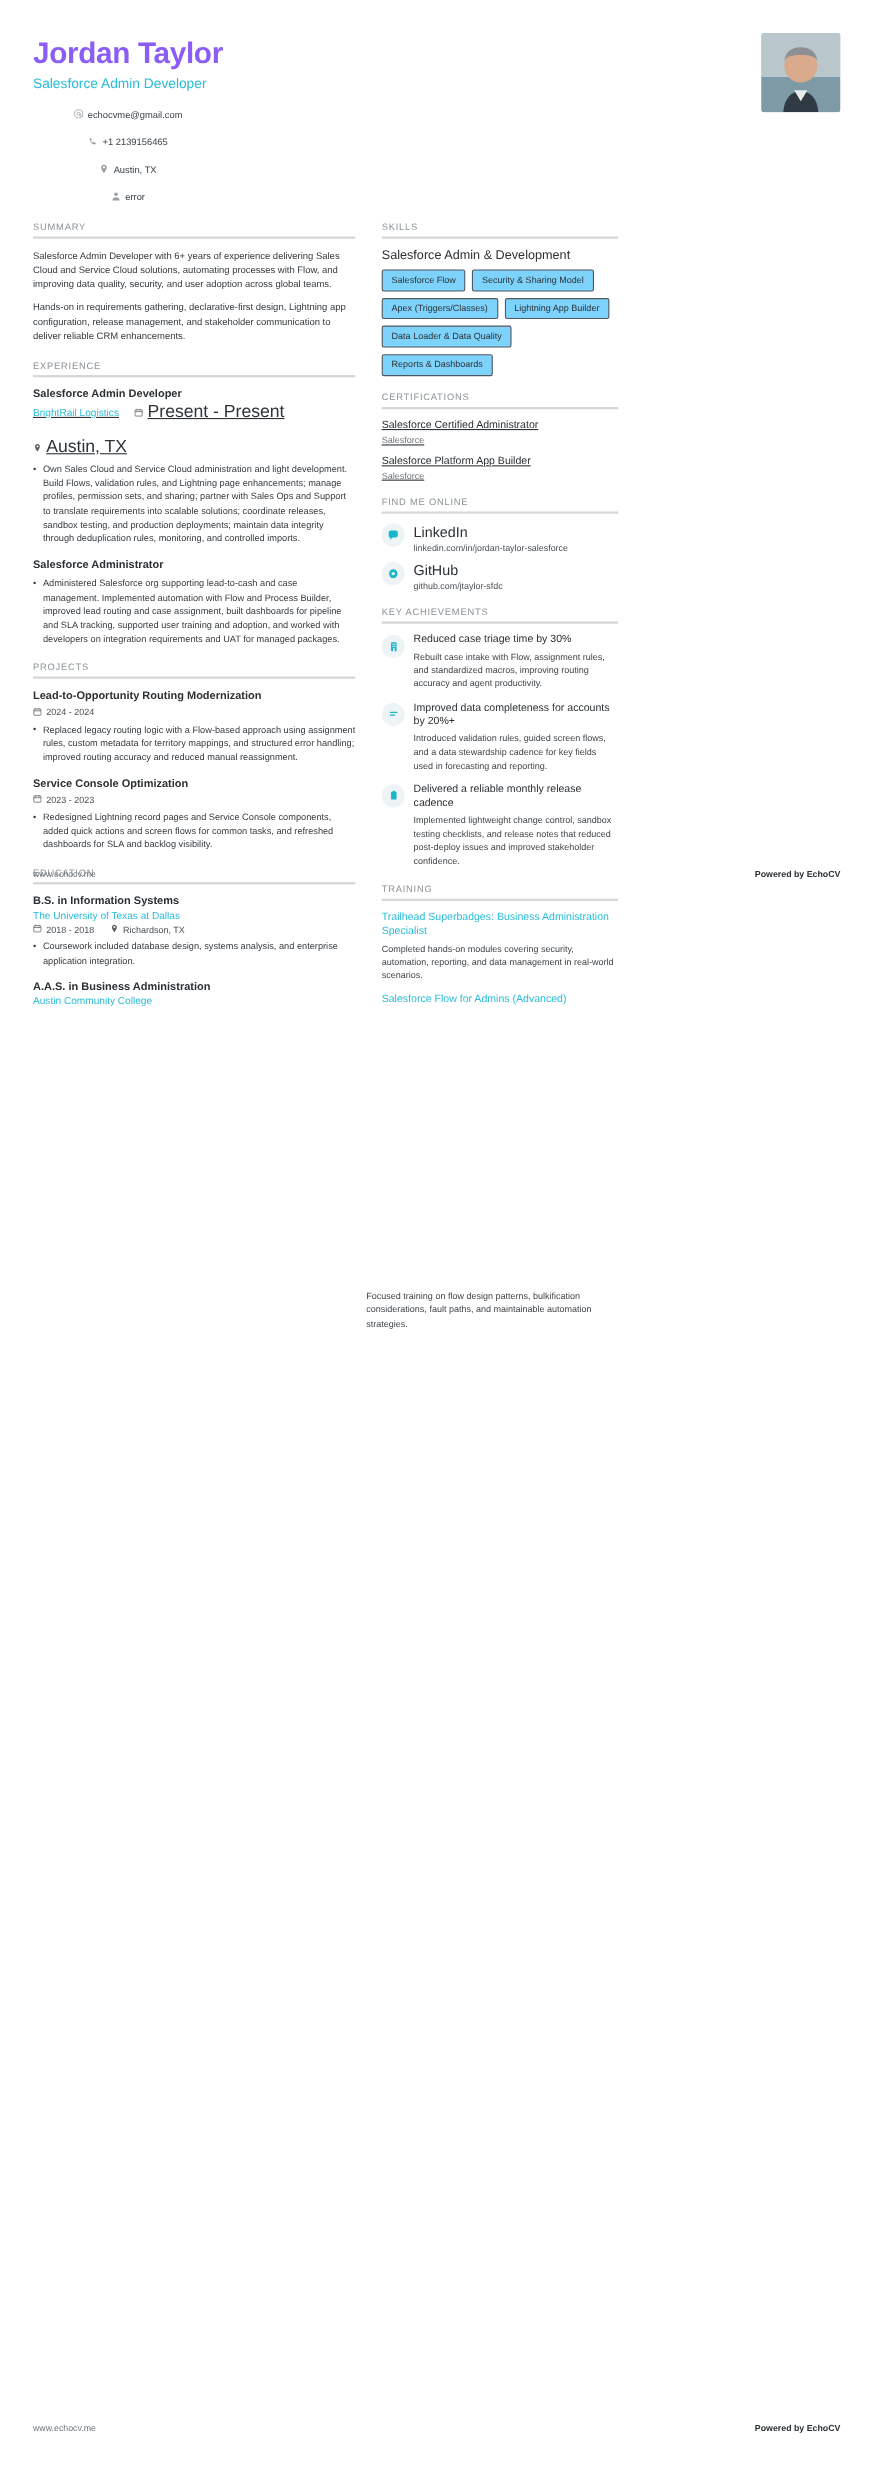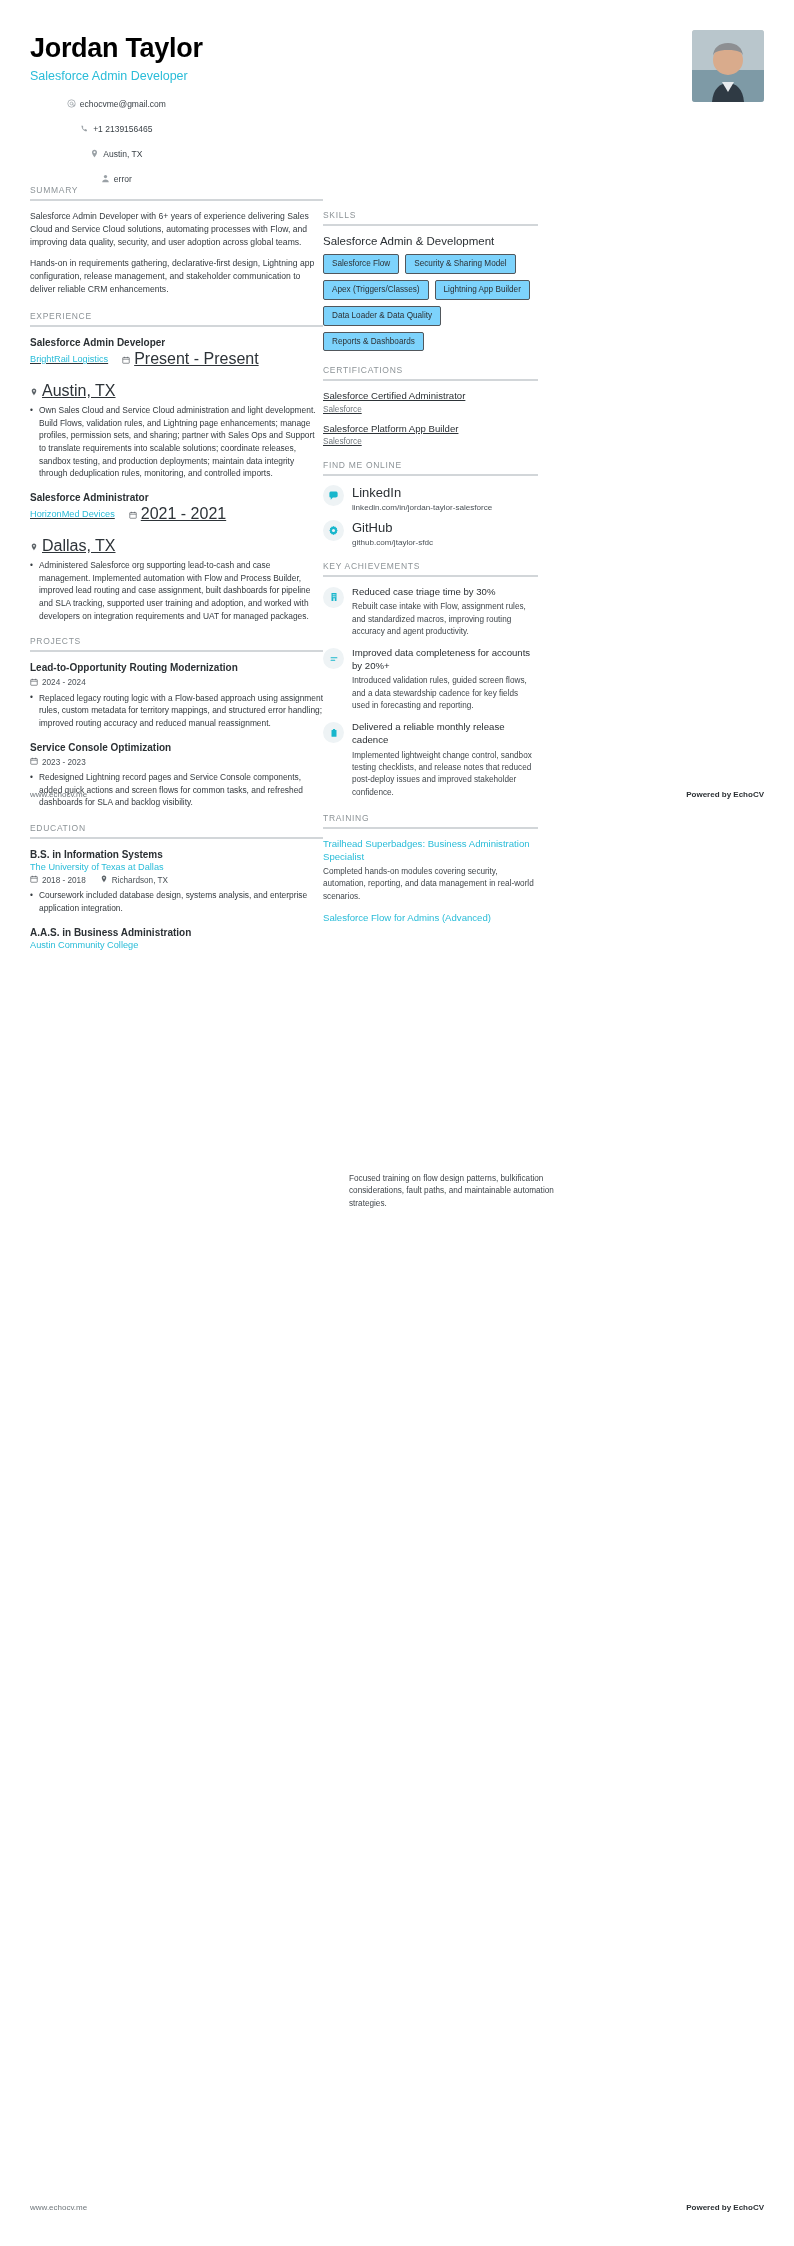--- a/index.html
+++ b/index.html
@@ -23,39 +23,39 @@
     height: 1123px;
     background: #fff;
     padding: 30px;
   }
 
   
   .header { display: flex; align-items: flex-start; justify-content: space-between; }
   .hdr-left { padding-top: 4px; }
   .name {
     font-size: 27px; font-weight: bold; letter-spacing: -0.3px;
-    color: #000000; line-height: 1.1;
+    color: #8b5cf6; line-height: 1.1;
   }
   .job-title {
     font-size: 12.5px; color: #29bcd8; margin-top: 5px; font-weight: normal;
   }
   .contact-row {
     display: flex; align-items: center; gap: 14px;
     margin-top: 16px; font-size: 8.5px; color: #3b4248; flex-direction: column;
   }
   .contact-item { display: flex; align-items: center; gap: 4px; white-space: nowrap; }
   .contact-item svg { flex: none; }
   .photo {
     width: 72px; height: 72px; border-radius: 3px; overflow: hidden;
     flex: none; background: #c8cdd0;
   }
   .photo svg { display: block; }
 
   
-  .cols { display: flex; margin-top: 0; align-items: center; }
+  .cols { display: flex; gap: 24px; margin-top: 16px; align-items: flex-start; }
   .col-left { width: 293px; flex: none; }
   .col-right { width: 215px; flex: none; }
 
   .sec-title {
     font-size: 8.5px; letter-spacing: 0.7px; color: #8c9397;
     text-transform: uppercase; padding-bottom: 4px;
   }
   .sec-rule { height: 2px; background: #d2d6d9; margin-bottom: 9px; }
   .sec { margin-bottom: 14px; }
 
@@ -120,21 +120,21 @@
     font-size: 8px; color: #6f767b;
   }
   .foot-right {
     position: absolute; right: 30px; bottom: 34px;
     font-size: 8px; color: #2b3034; font-weight: bold;
   }
   .foot-right .brand { color: #2b3034; }
   .p1-foot-left { position: absolute; left: 30px; top: 790px; font-size: 8px; color: #6f767b; }
   .p1-foot-right { position: absolute; right: 30px; top: 790px; font-size: 8px; color: #2b3034; font-weight: bold; }
 
-  .page2-block { position: absolute; left: 349px; top: 50px; width: 215px; }
+  .page2-block { position: absolute; left: 333px; top: 50px; width: 215px; }
   .page2-block .tr-desc { margin-top: 0; }
 </style>
 </head>
 <body>
 
 <div class="page">
 
   <div class="header">
     <div class="hdr-left">
       <div class="name">Jordan Taylor</div>
@@ -228,40 +228,20 @@
               <span>Austin, TX</span>
             </div>
           </div>
           <ul class="bullets">
             <li>Own Sales Cloud and Service Cloud administration and light development. Build Flows, validation rules, and Lightning page enhancements; manage profiles, permission sets, and sharing; partner with Sales Ops and Support to translate requirements into scalable solutions; coordinate releases, sandbox testing, and production deployments; maintain data integrity through deduplication rules, monitoring, and controlled imports.</li>
           </ul>
         </div>
 
         <div class="entry">
           <div class="entry-title">Salesforce Administrator</div>
-          <div class="org-meta-row">
-            <div class="entry-org">HorizonMed Devices</div>
-            <div class="meta-bit">
-              <span>
-                <svg width="8" height="8" viewBox="0 0 16 16">
-                    <rect x="1.5" y="3" width="13" height="11.5" rx="1" fill="none" stroke="#5b6267" stroke-width="1.4"></rect>
-                    <path d="M1.5 6.4h13M4.8 1.5v2.8M11.2 1.5v2.8" stroke="#5b6267" stroke-width="1.4"></path>
-                  </svg>
-              </span>
-              <span>2021 - 2021</span>
-            </div>
-            <div class="meta-bit">
-              <span>
-                <svg width="8" height="8" viewBox="0 0 16 16">
-                    <path d="M8 1.2c-2.5 0-4.5 2-4.5 4.5C3.5 9.2 8 14.8 8 14.8s4.5-5.6 4.5-9.1c0-2.5-2-4.5-4.5-4.5zm0 6.2a1.8 1.8 0 1 1 0-3.6 1.8 1.8 0 0 1 0 3.6z" fill="#5b6267"></path>
-                  </svg>
-              </span>
-              <span>Dallas, TX</span>
-            </div>
-          </div>
           <ul class="bullets">
             <li>Administered Salesforce org supporting lead-to-cash and case management. Implemented automation with Flow and Process Builder, improved lead routing and case assignment, built dashboards for pipeline and SLA tracking, supported user training and adoption, and worked with developers on integration requirements and UAT for managed packages.</li>
           </ul>
         </div>
       </div>
 
       <div class="sec">
         <div class="sec-title">PROJECTS</div>
         <div class="sec-rule"></div>
 

